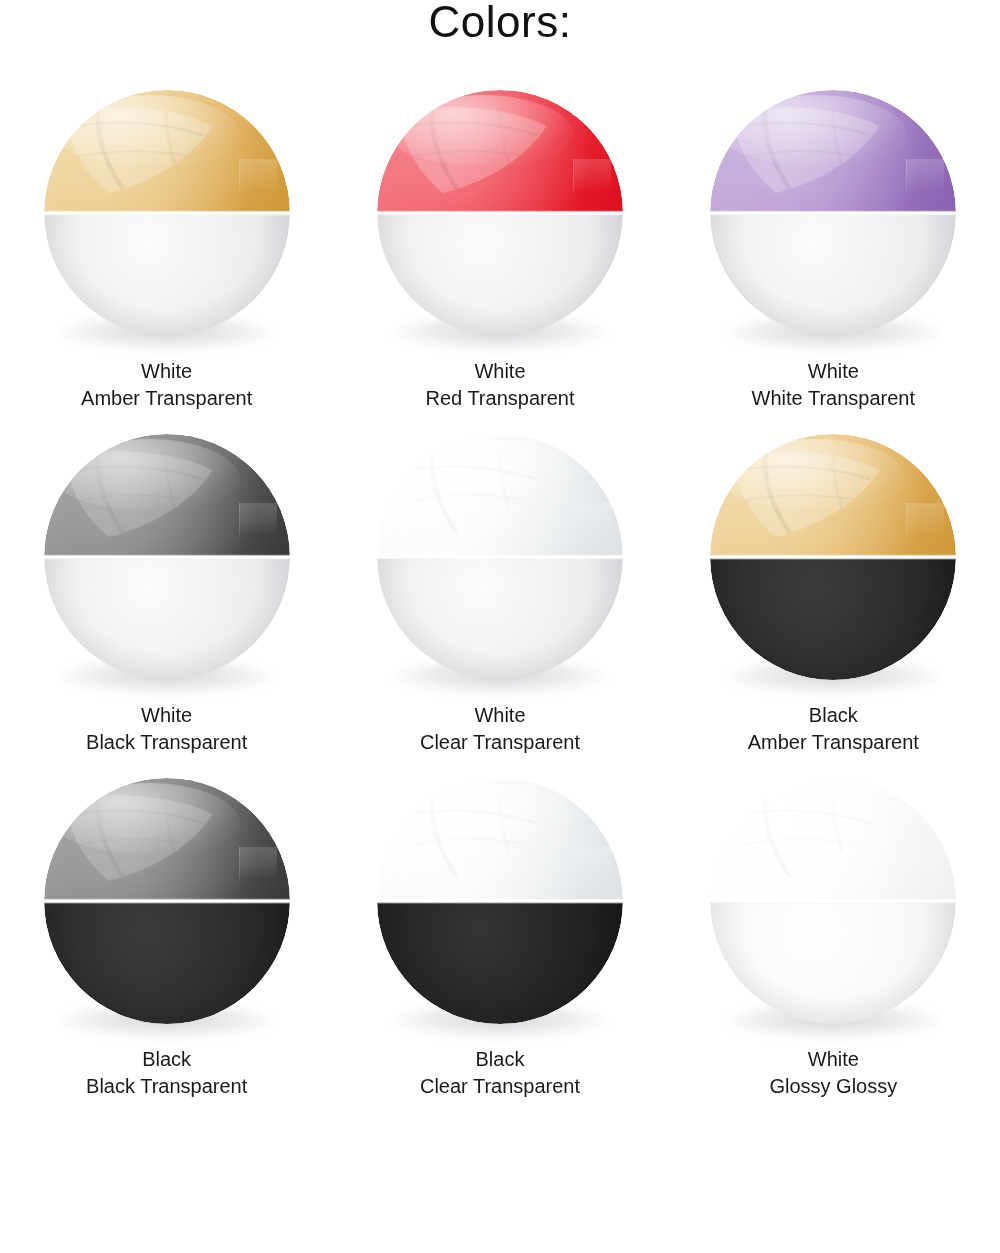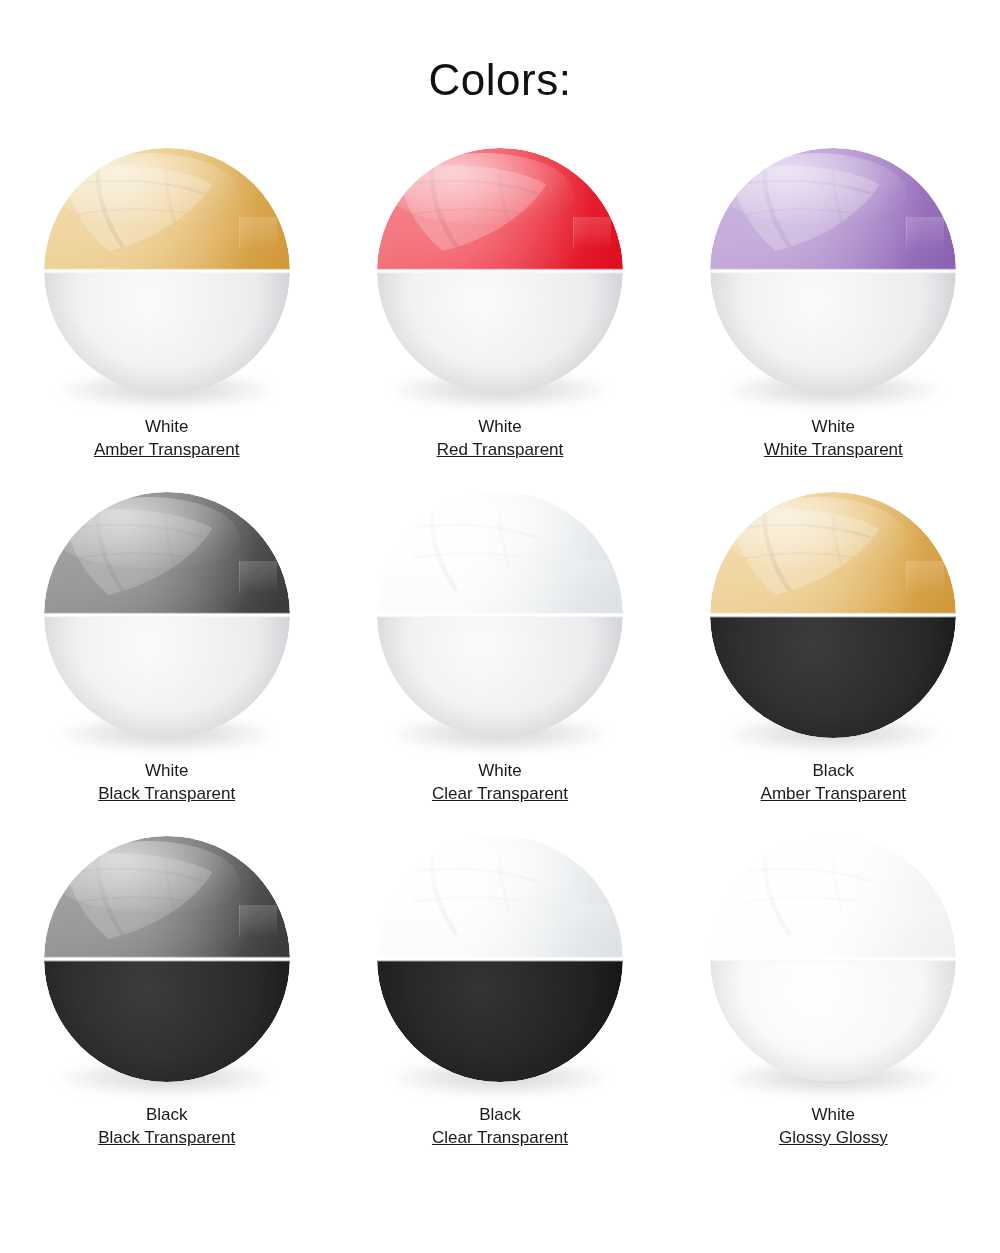--- a/index.html
+++ b/index.html
@@ -16,21 +16,20 @@
     position: relative;
   }
 
   .page-title {
     text-align: center;
     font-size: 44px;
     font-weight: 400;
     letter-spacing: 0.5px;
     color: #111111;
     margin: 0;
-    padding-top: 58px;
     line-height: 1;
   }
 
   .grid {
     margin-top: 46px;
     display: grid;
     grid-template-columns: repeat(3, 1fr);
     grid-template-rows: repeat(3, 344px);
     width: 1000px;
   }
@@ -171,26 +170,26 @@
     width: 100%; height: 100%;
     border-radius: 0 0 123px 123px;
     z-index: 3;
     pointer-events: none;
   }
 
   
   .caption {
     margin-top: 22px;
     text-align: center;
-    font-size: 17px;
+    font-size: 20px;
     line-height: 1.33;
     color: #1a1a1a;
     font-weight: 400;
   }
-  .caption .line2 { display: block; text-decoration: underline; }
+  .caption .line2 { display: block; }
 </style>
 </head>
 <body style="background: rgb(255, 255, 255);">
 
 <h1 class="page-title">Colors:</h1>
 
 <div class="grid" id="grid">
   <div class="cell">
     <div class="sphere-wrap">
       <div class="sphere-shadow"></div>

